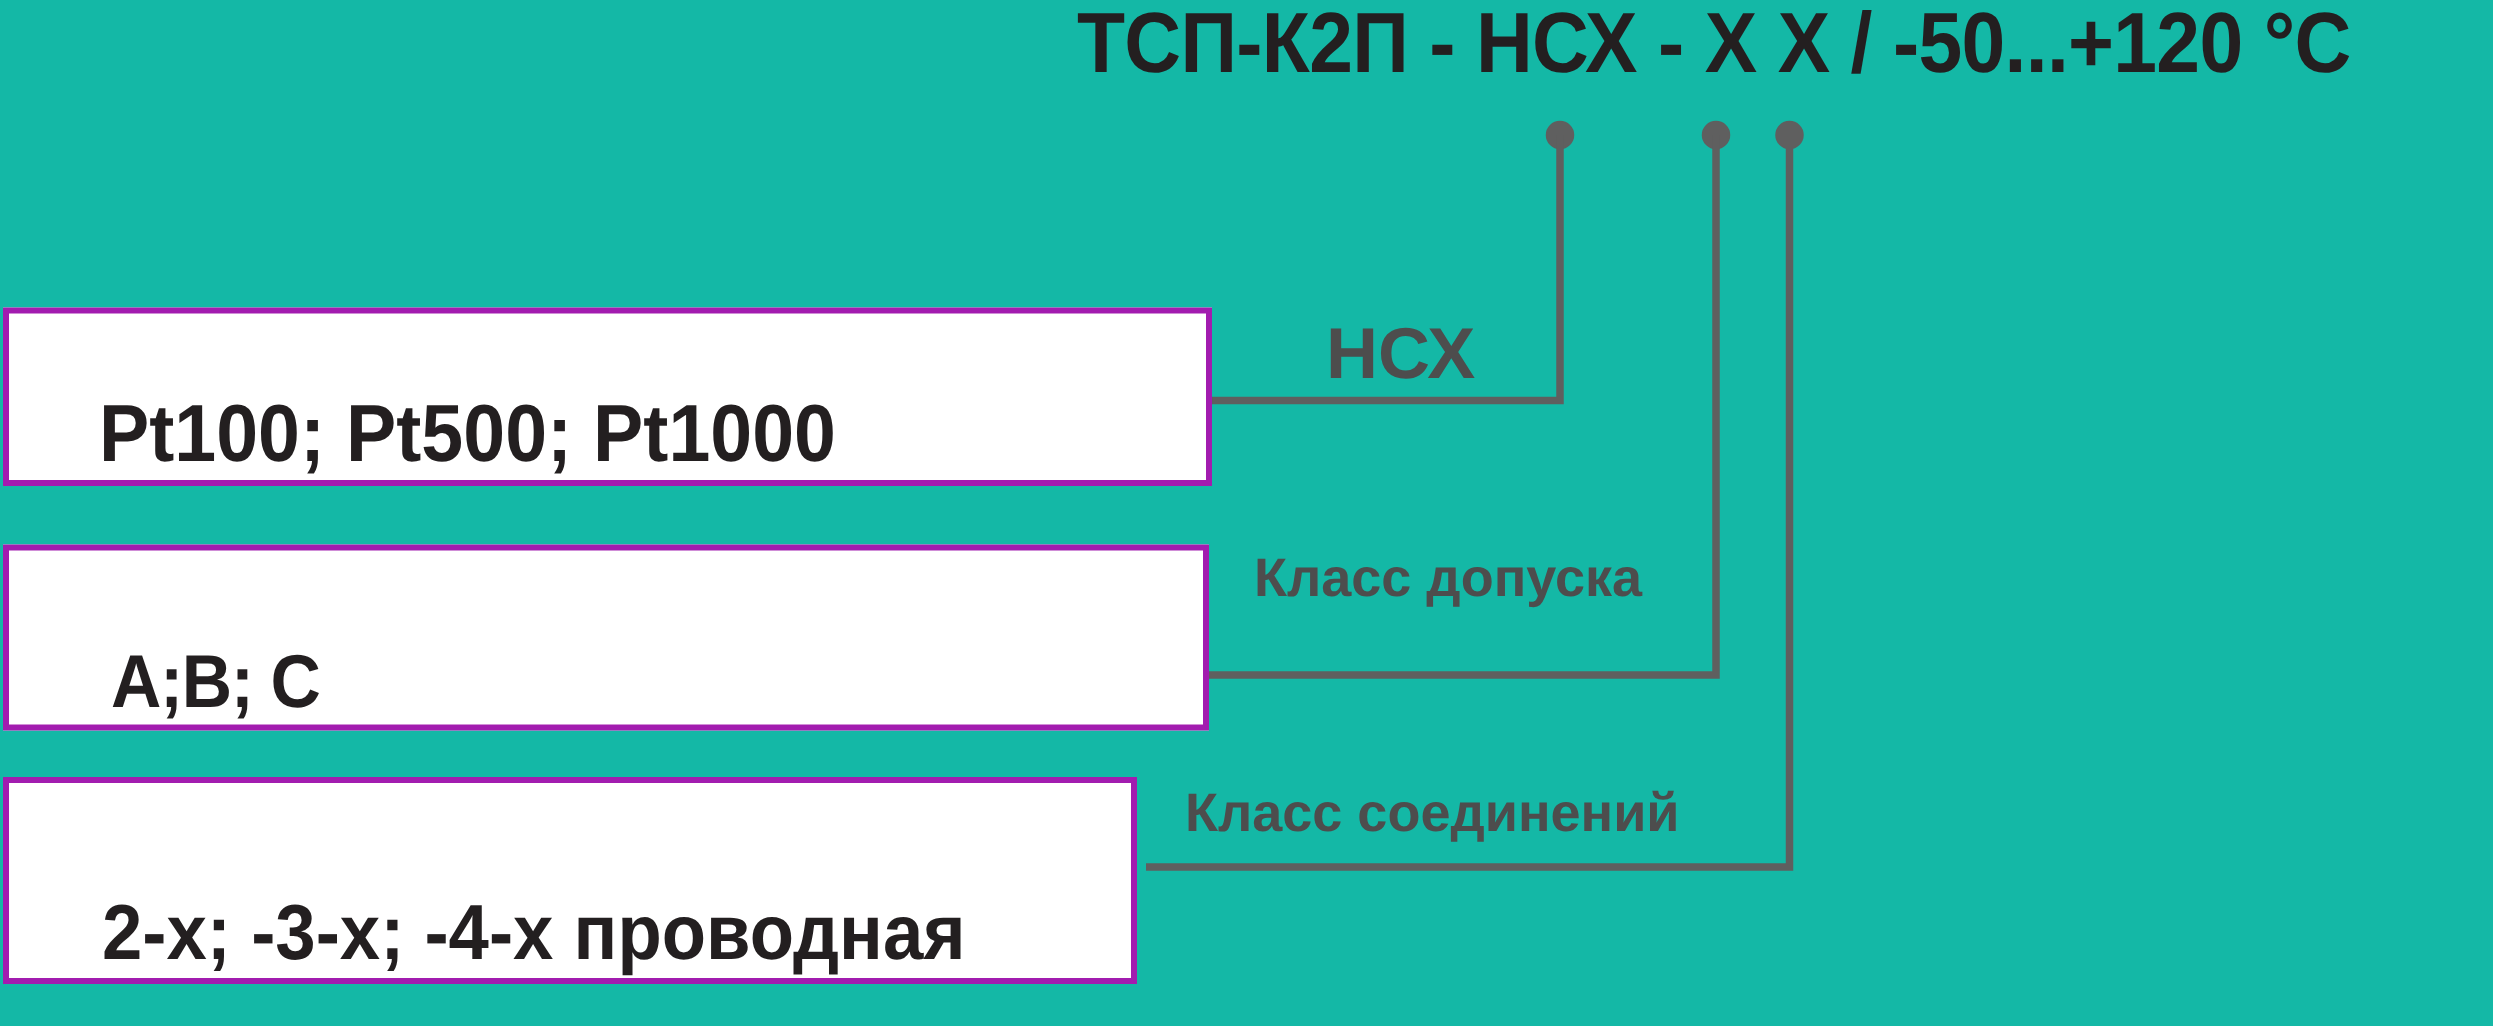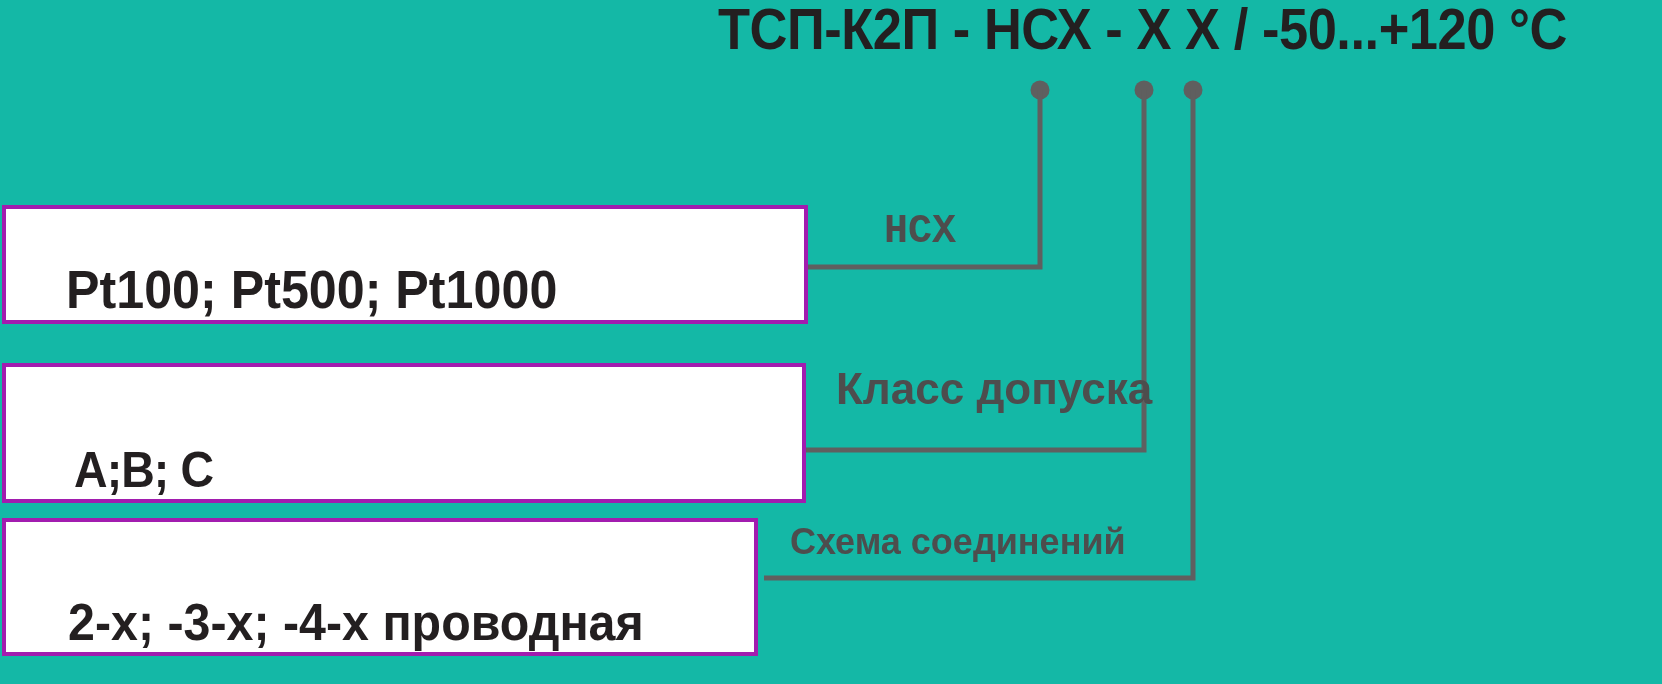--- a/index.html
+++ b/index.html
@@ -51,21 +51,21 @@
     font-weight: bold;
     color: #231f20;
     white-space: nowrap;
     transform: scaleX(0.93);
     transform-origin: left center;
   }
 
   #box-nsx       { left: 2px;  top: 205px; width: 806px; height: 119px; }
   #box-nsx .opt-text   { font-size: 54px; margin-left: 50px; }
 
-  #box-class     { left: 2px;  top: 363px; width: 804px; height: 140px; }
+  #box-class     { left: 2px;  top: 363px; width: 804px; height: 124px; }
   #box-class .opt-text { font-size: 50px; margin-left: 58px; letter-spacing: -1px; }
 
   #box-scheme    { left: 2px;  top: 518px; width: 756px; height: 138px; }
   #box-scheme .opt-text{ font-size: 52px; margin-left: 52px; }
 
   
   #leaders {
     position: absolute;
     left: 0;
     top: 0;
@@ -75,22 +75,22 @@
   }
 
   
   .leader-label {
     position: absolute;
     font-family: "Liberation Sans", sans-serif;
     font-weight: bold;
     color: #4d4d4d;
     white-space: nowrap;
   }
-  #label-nsx    { left: 884px; top: 209px; font-size: 40px; font-family: Liberation Mono, monospace; }
-  #label-class  { left: 836px; top: 364px; font-size: 44px; }
+  #label-nsx    { left: 884px; top: 209px; font-size: 48px; }
+  #label-class  { left: 836px; top: 364px; font-size: 36px; }
   #label-scheme { left: 790px; top: 521px; font-size: 36px; }
 </style>
 </head>
 <body>
 
 <div id="stage">
 
   <div id="title-code">ТСП-К2П  - НСХ - X X / -50...+120 °C</div>
 
   <svg id="leaders" viewBox="0 0 1662 684">
@@ -120,15 +120,15 @@
   </div>
 
   <div class="opt-box" id="box-scheme">
     <span class="opt-text">2-х; -3-х; -4-х проводная</span>
   </div>
 
   <div class="leader-label" id="label-nsx">НСХ</div>
 
   <div class="leader-label" id="label-class">Класс допуска</div>
 
-  <div class="leader-label" id="label-scheme">Схема соединений</div>
+  <div class="leader-label" id="label-scheme">Класс соединений</div>
 
 </div>
 
 </body></html>

